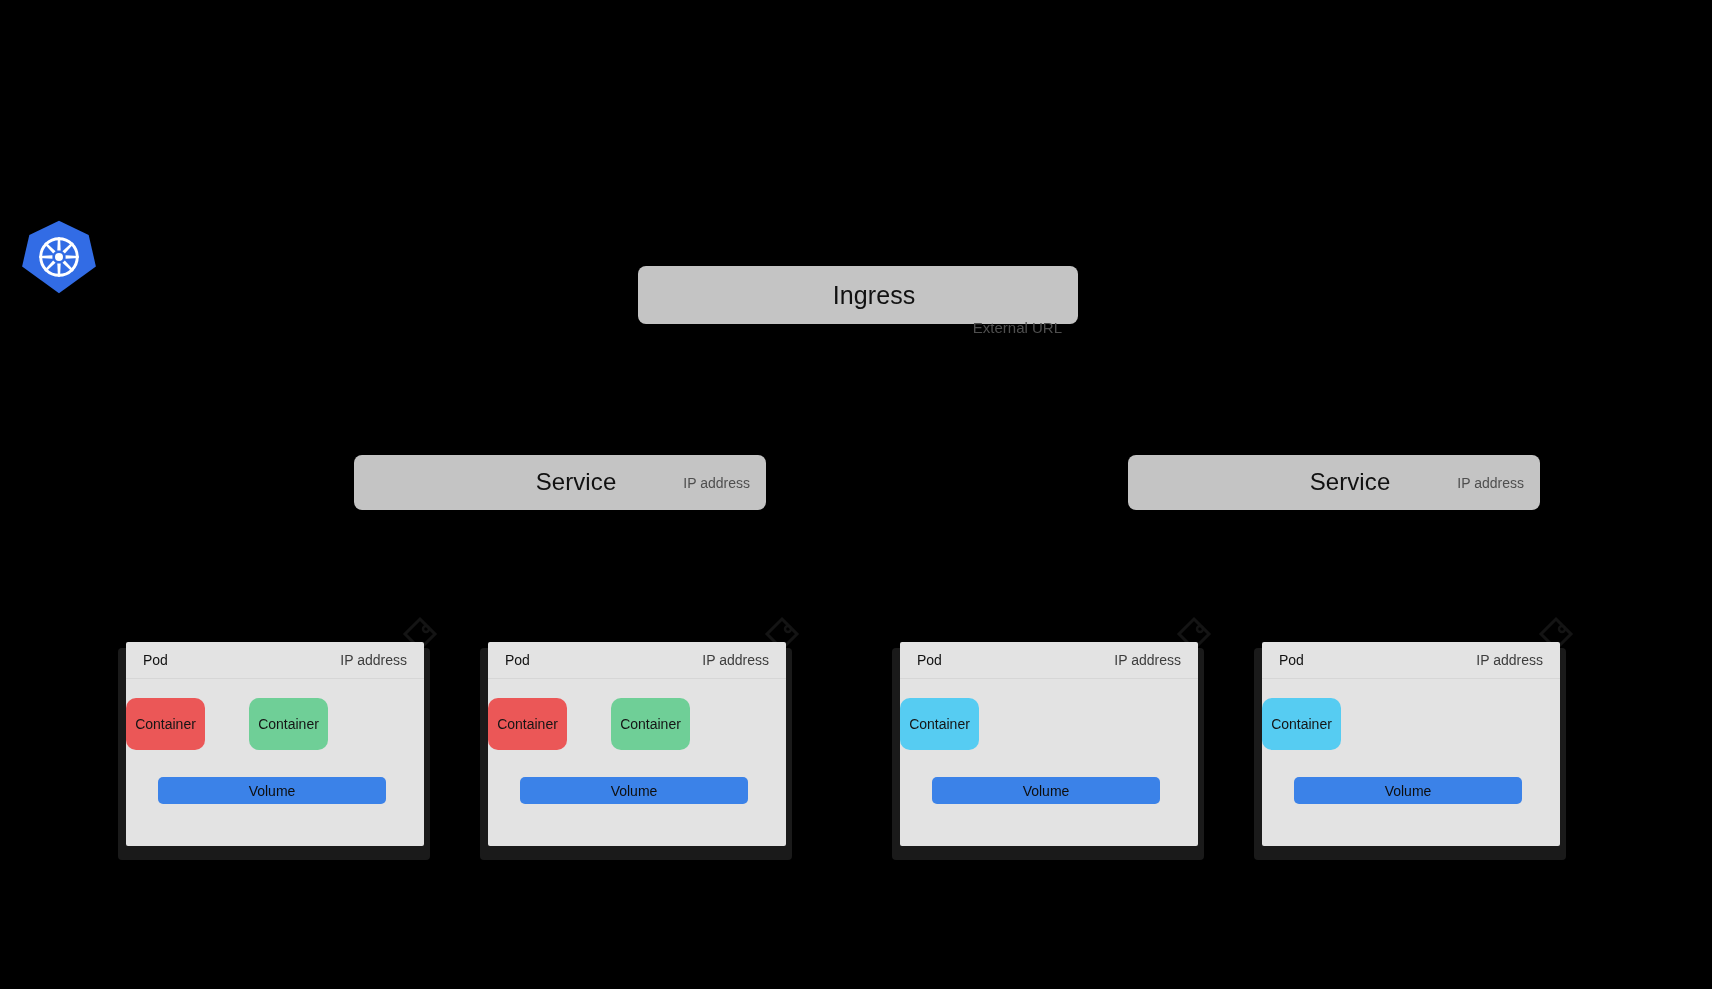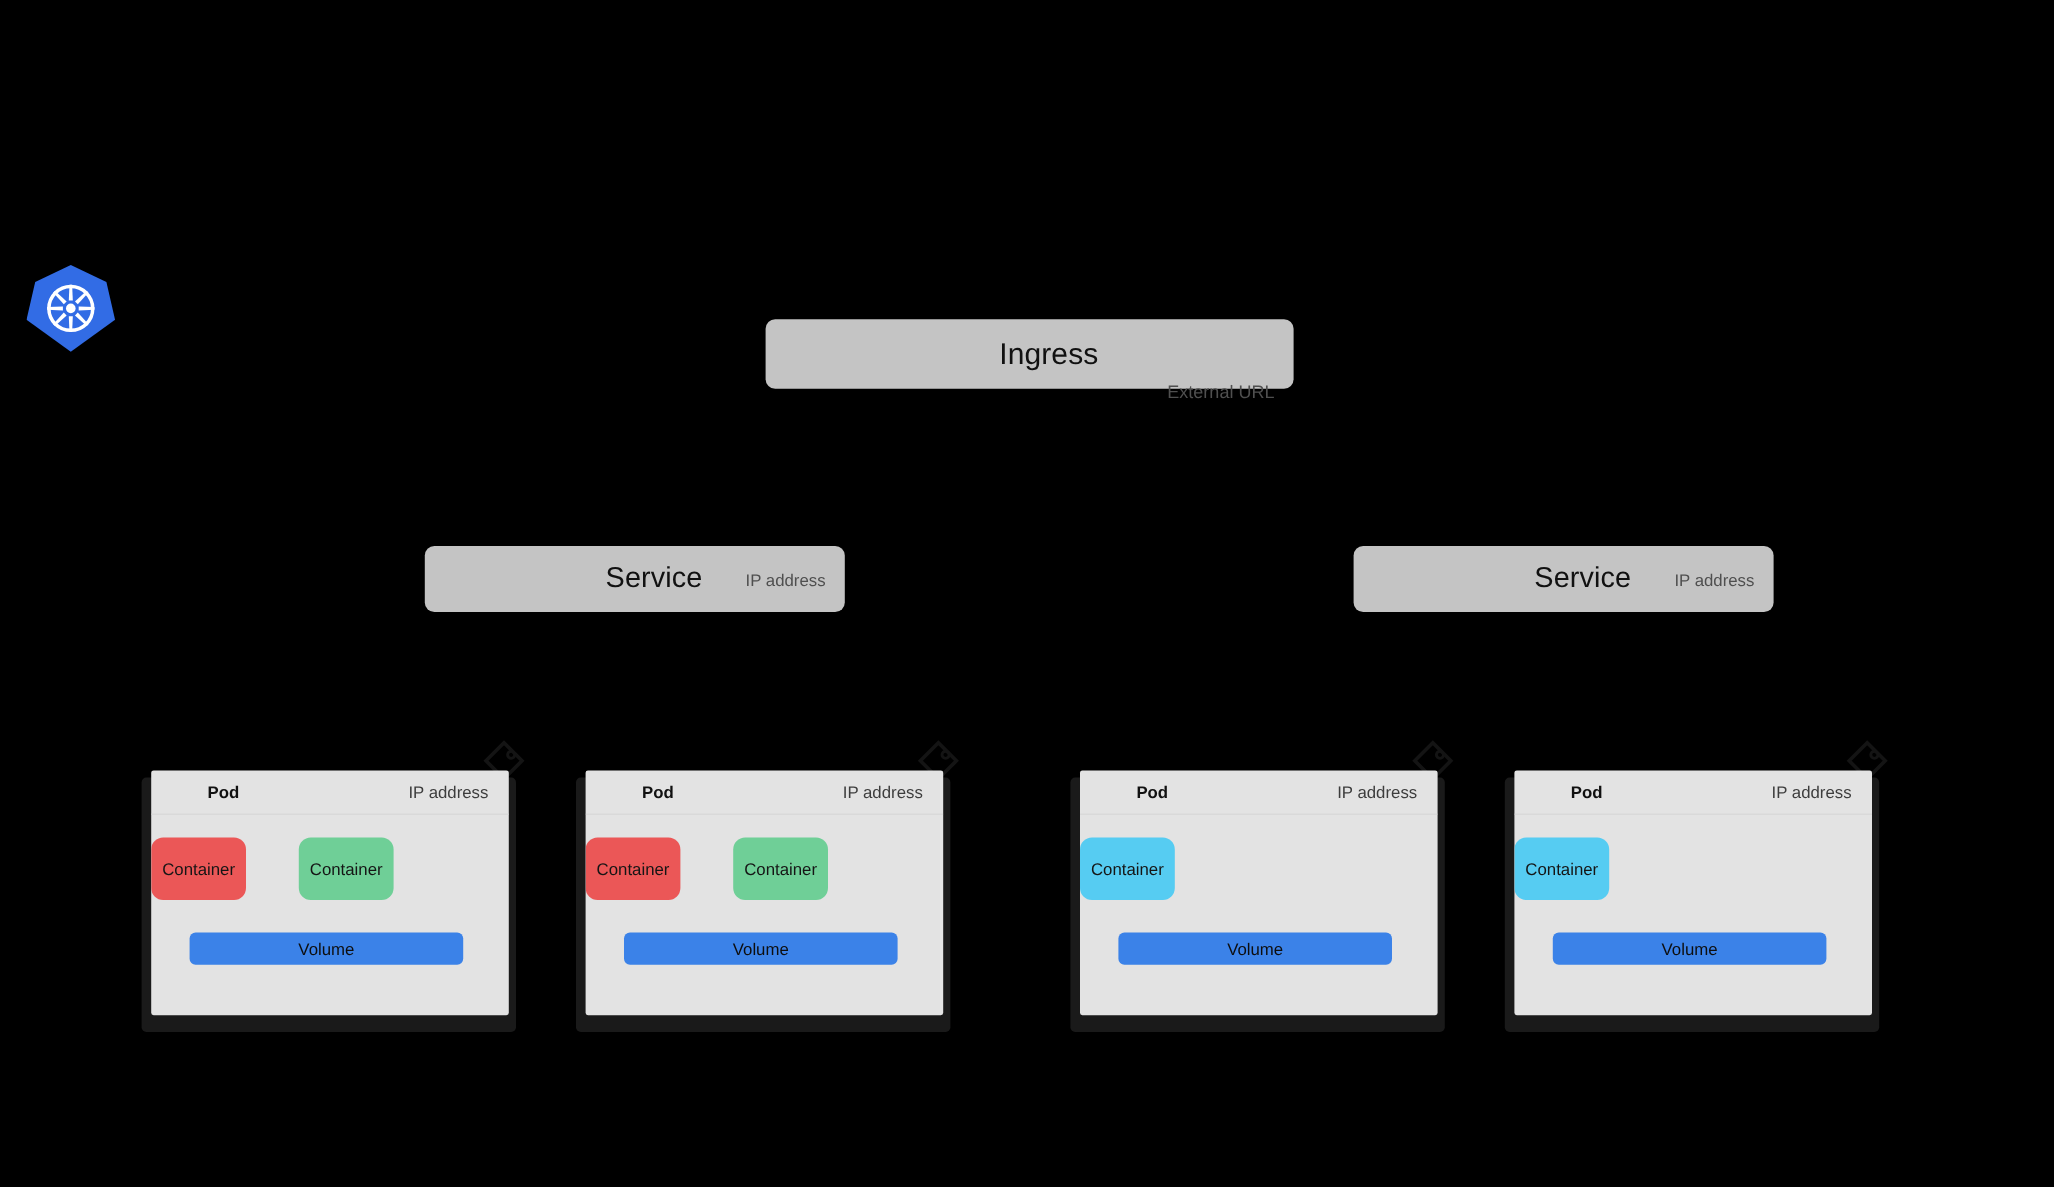--- a/index.html
+++ b/index.html
@@ -60,21 +60,21 @@
     left: 638px;
     top: 266px;
     width: 440px;
     height: 58px;
   }
   #ingress-box .bar-title { font-size: 25px; top: 15px; }
   #ingress-box .bar-meta  { font-size: 15px; right: 16px; top: 21px; margin-top: 32px; }
 
   .service-box {
     top: 455px;
-    width: 350px;
+    width: 412px;
     height: 55px;
   }
   .service-box .bar-title { font-size: 24px; top: 13px; }
   .service-box .bar-meta  { font-size: 14px; right: 16px; top: 20px; }
 
   #service-box-left  { left: 354px; }
   #service-box-right { left: 1128px; }
 
   
   .pod-wrap {
@@ -111,23 +111,22 @@
     position: relative;
     height: 37px;
     border-bottom: 1px solid #D6D6D6;
     box-sizing: border-box;
   }
   .pod-label {
     position: absolute;
     left: 17px;
     top: 10px;
     font-size: 14px;
-    font-weight: bold;
+    font-weight: normal;
     color: #111111;
-    margin-left: 30px;
   }
   .pod-ip {
     position: absolute;
     right: 17px;
     top: 10px;
     font-size: 14px;
     color: #3D3D3D;
   }
 
   .pod-body {

